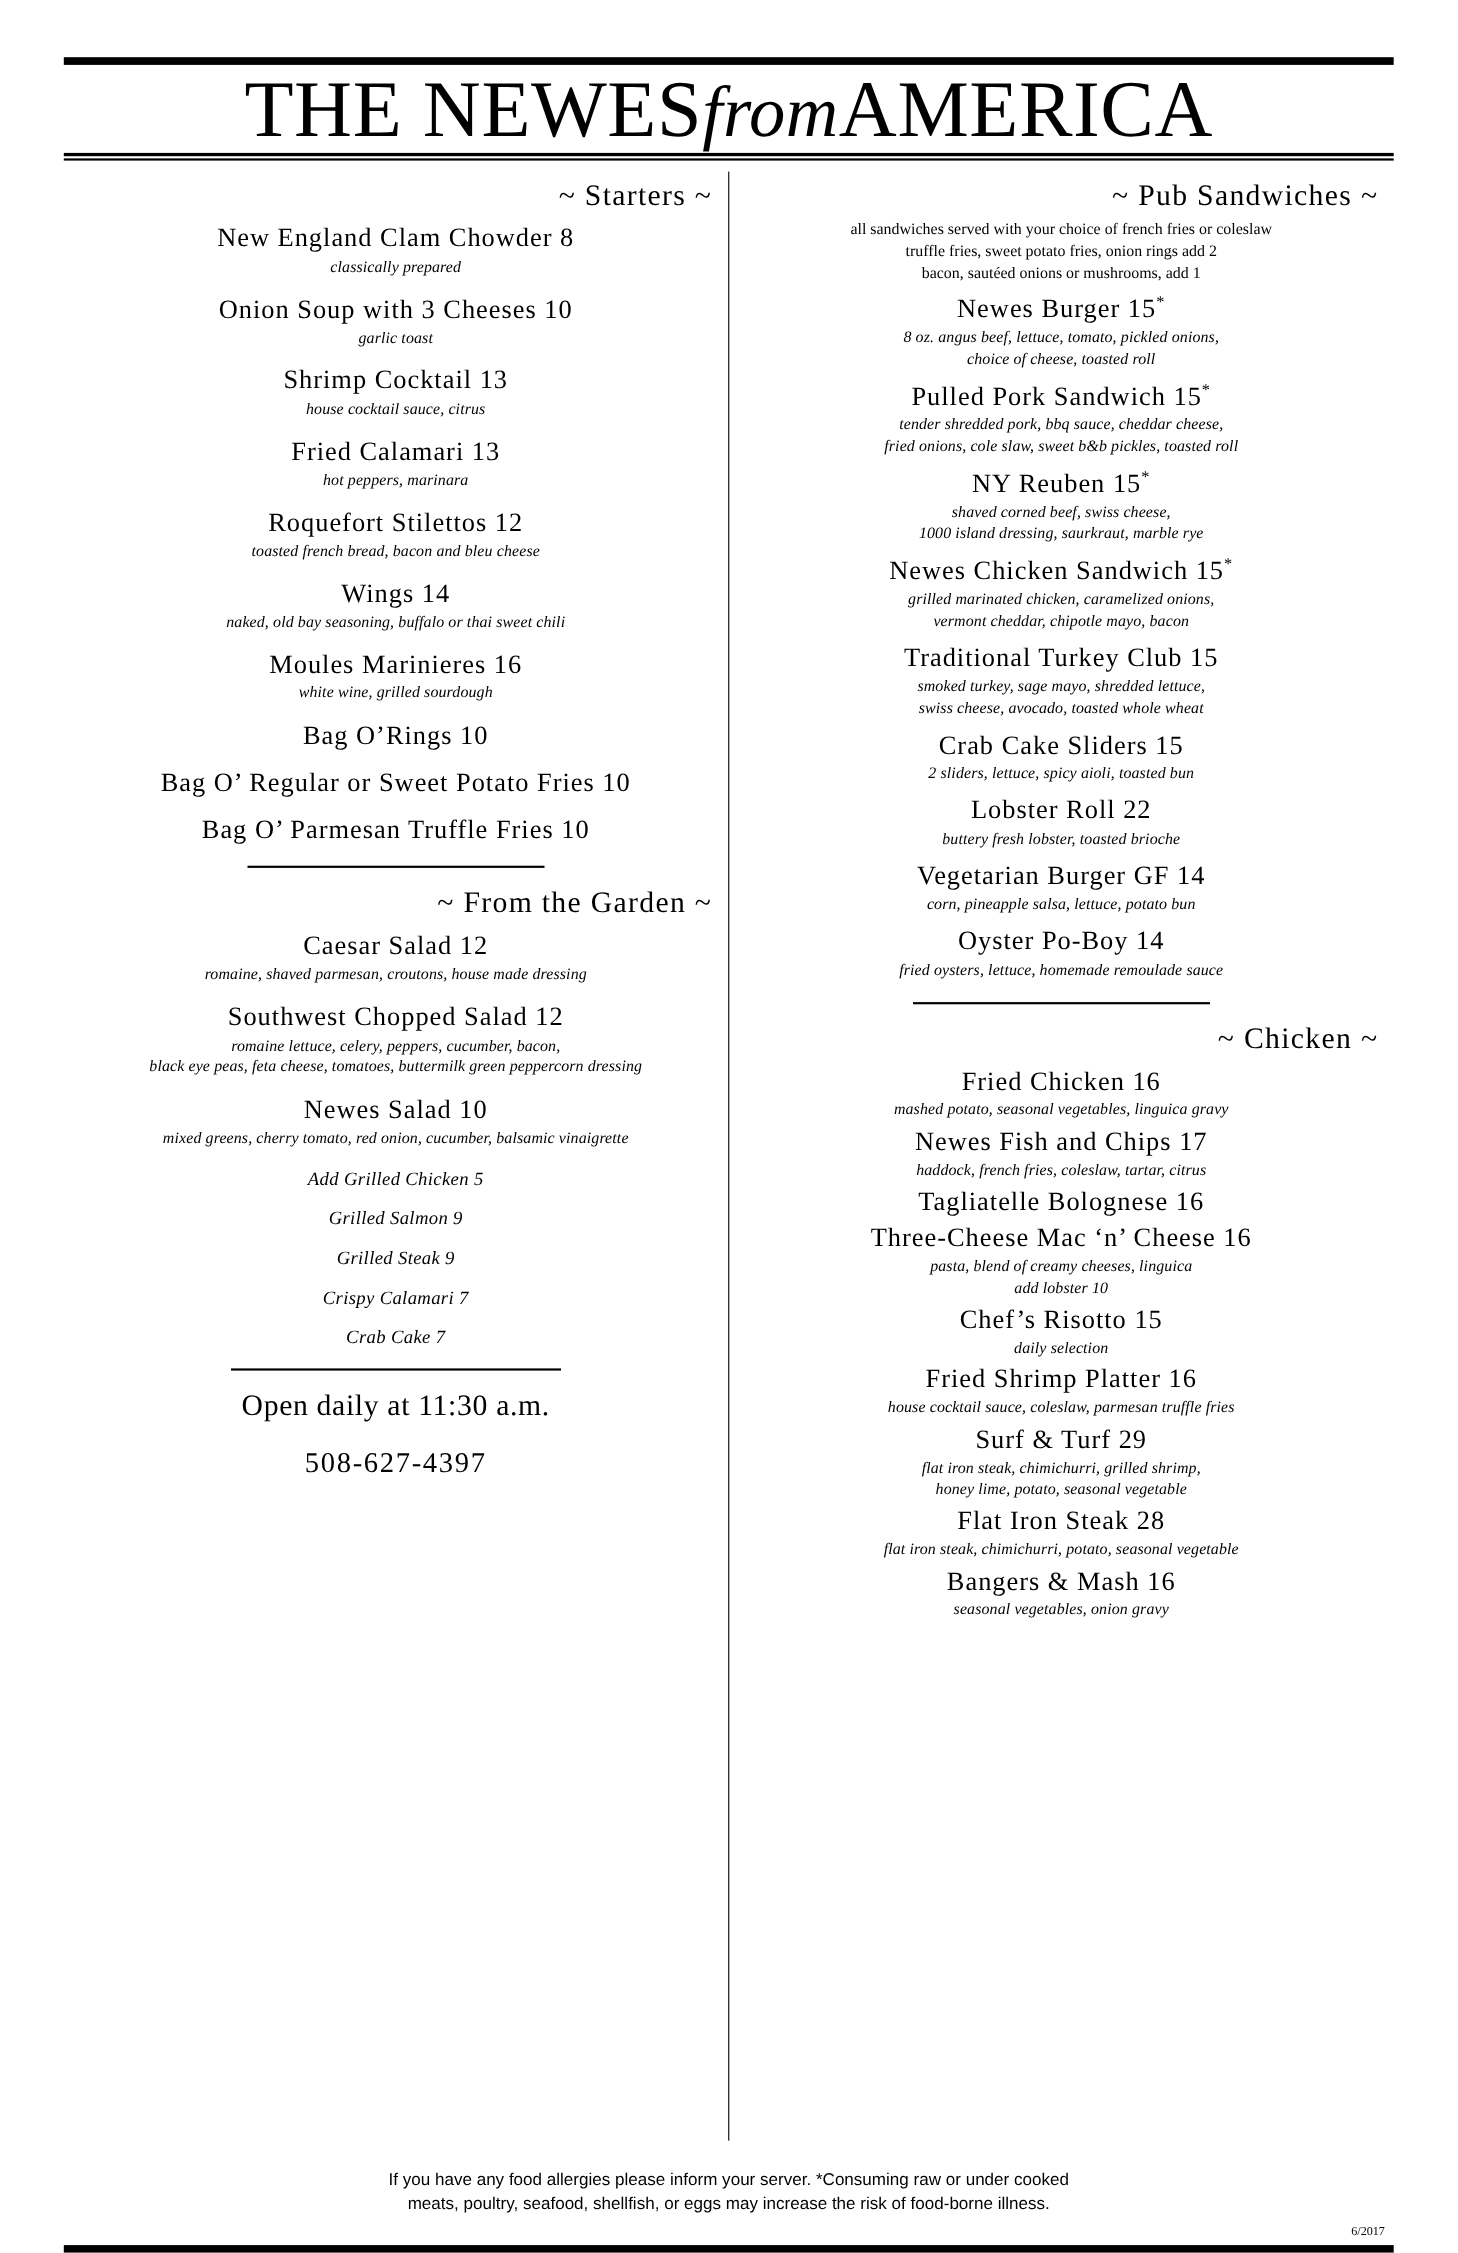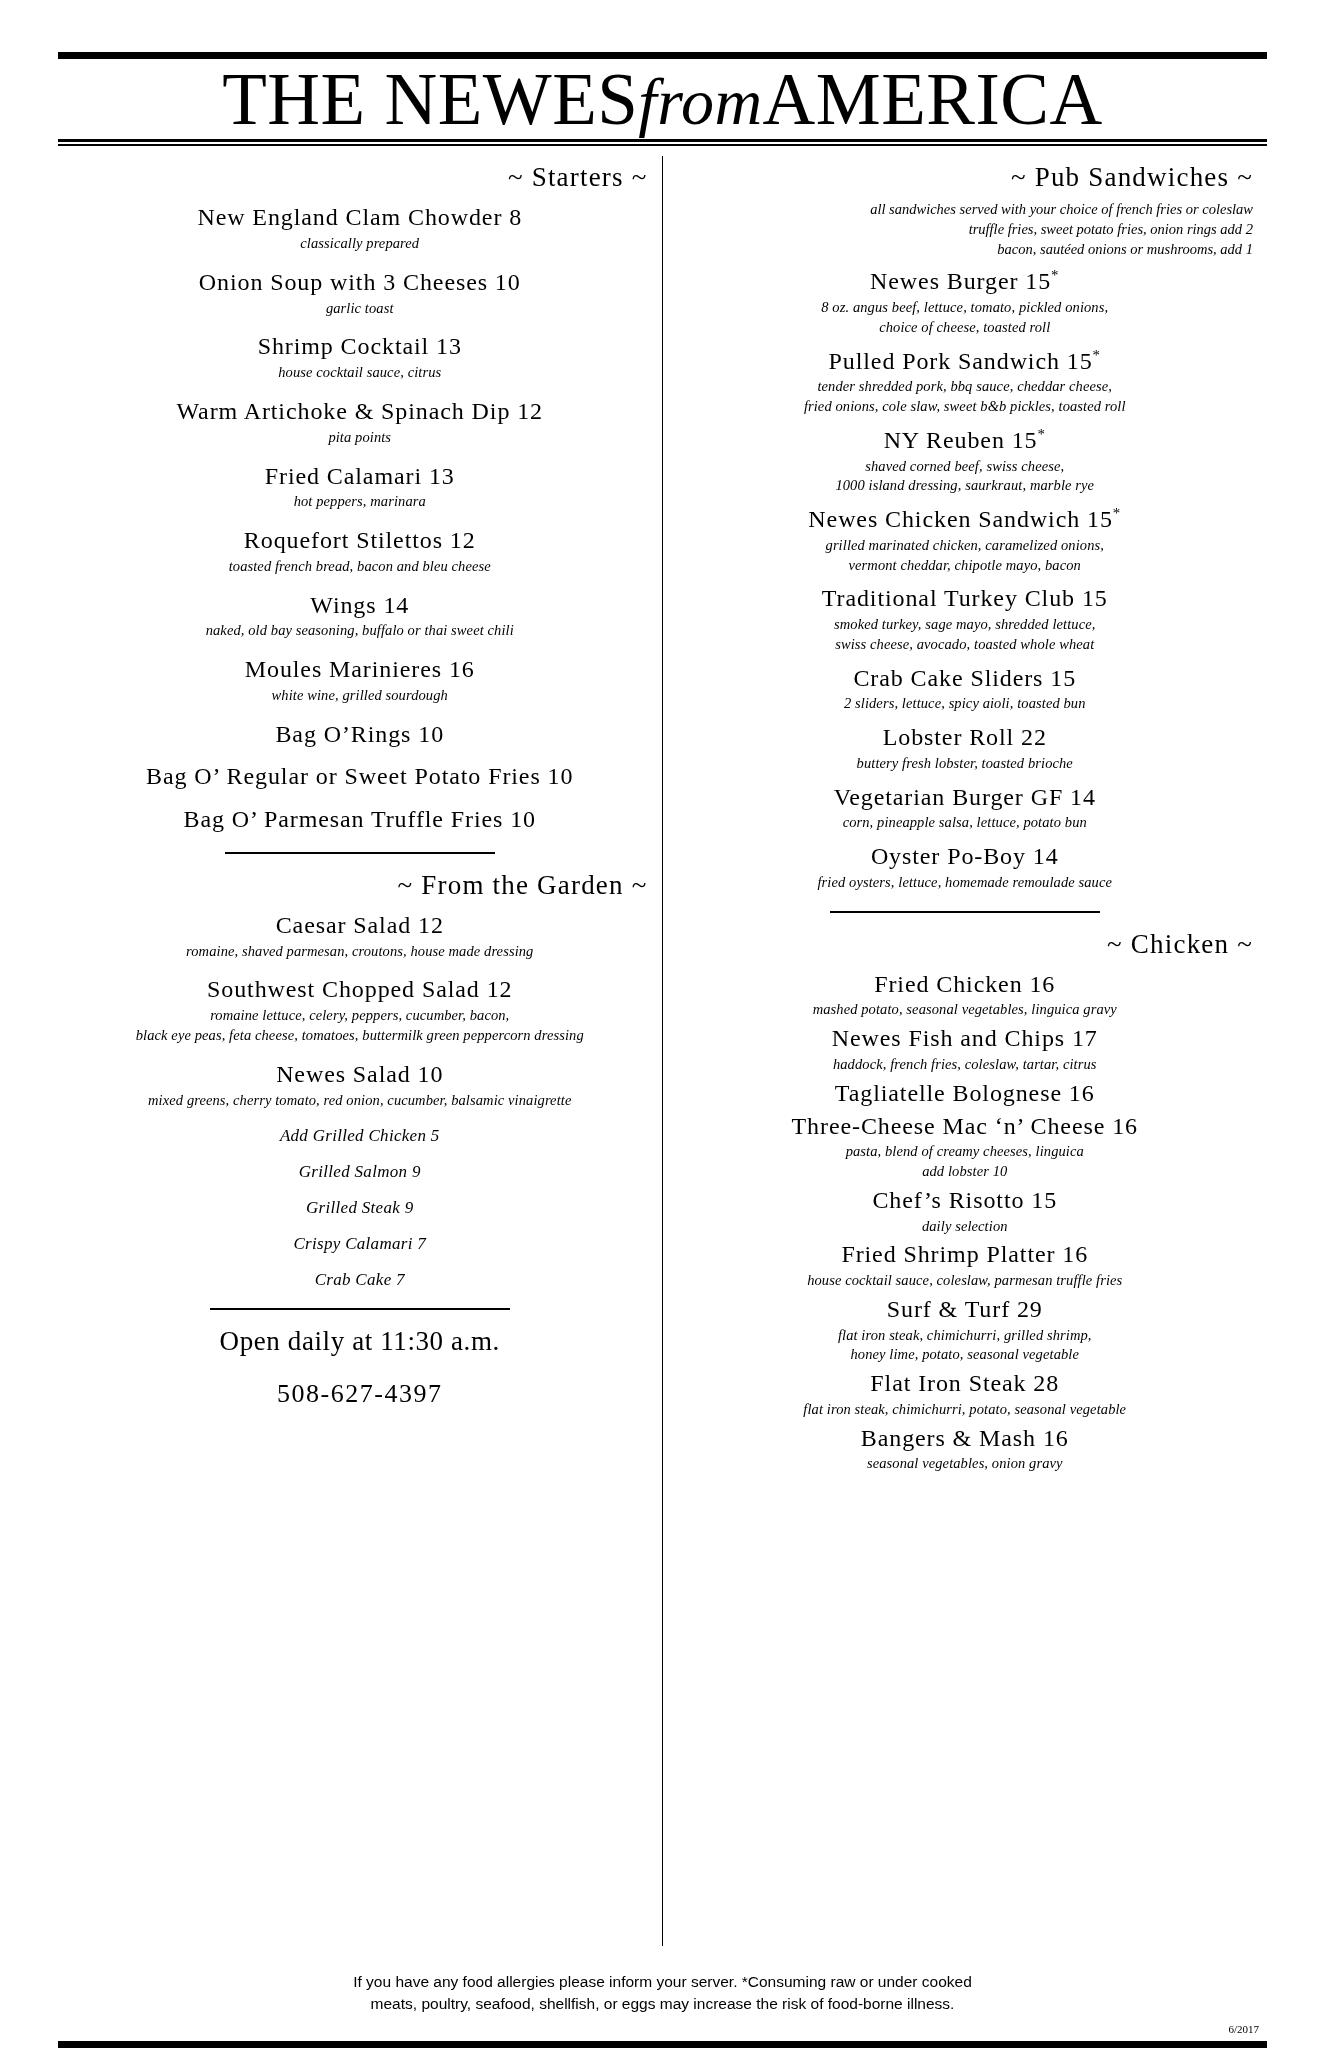--- a/index.html
+++ b/index.html
@@ -61,22 +61,21 @@
   }
   .col-left { border-right: 1.5px solid #000; }
 
   .section-title {
     text-align: right;
     font-size: 27px;
     letter-spacing: 1.2px;
     margin: 6px 0 10px 0;
   }
   .section-note {
-    text-align: right;
-    font-style: italic;
+    text-align: center;
     font-size: 14.5px;
     line-height: 1.38;
     margin: -4px 0 8px 0;
   }
   .item {
     text-align: center;
     margin-bottom: 14px;
   }
   .item-name {
     font-size: 24px;
@@ -173,24 +172,20 @@
           </div>
           <div class="item">
             <div class="item-name">Onion Soup with 3 Cheeses  10</div>
             <div class="item-desc">garlic toast</div>
           </div>
           <div class="item">
             <div class="item-name">Shrimp Cocktail  13</div>
             <div class="item-desc">house cocktail sauce, citrus</div>
           </div>
           <div class="item">
-            <div class="item-name">Warm Artichoke &amp; Spinach Dip  12</div>
-            <div class="item-desc">pita points</div>
-          </div>
-          <div class="item">
             <div class="item-name">Fried Calamari  13</div>
             <div class="item-desc">hot peppers, marinara</div>
           </div>
           <div class="item">
             <div class="item-name">Roquefort Stilettos  12</div>
             <div class="item-desc">toasted french bread, bacon and bleu cheese</div>
           </div>
           <div class="item">
             <div class="item-name">Wings  14</div>
             <div class="item-desc">naked, old bay seasoning, buffalo or thai sweet chili</div>

